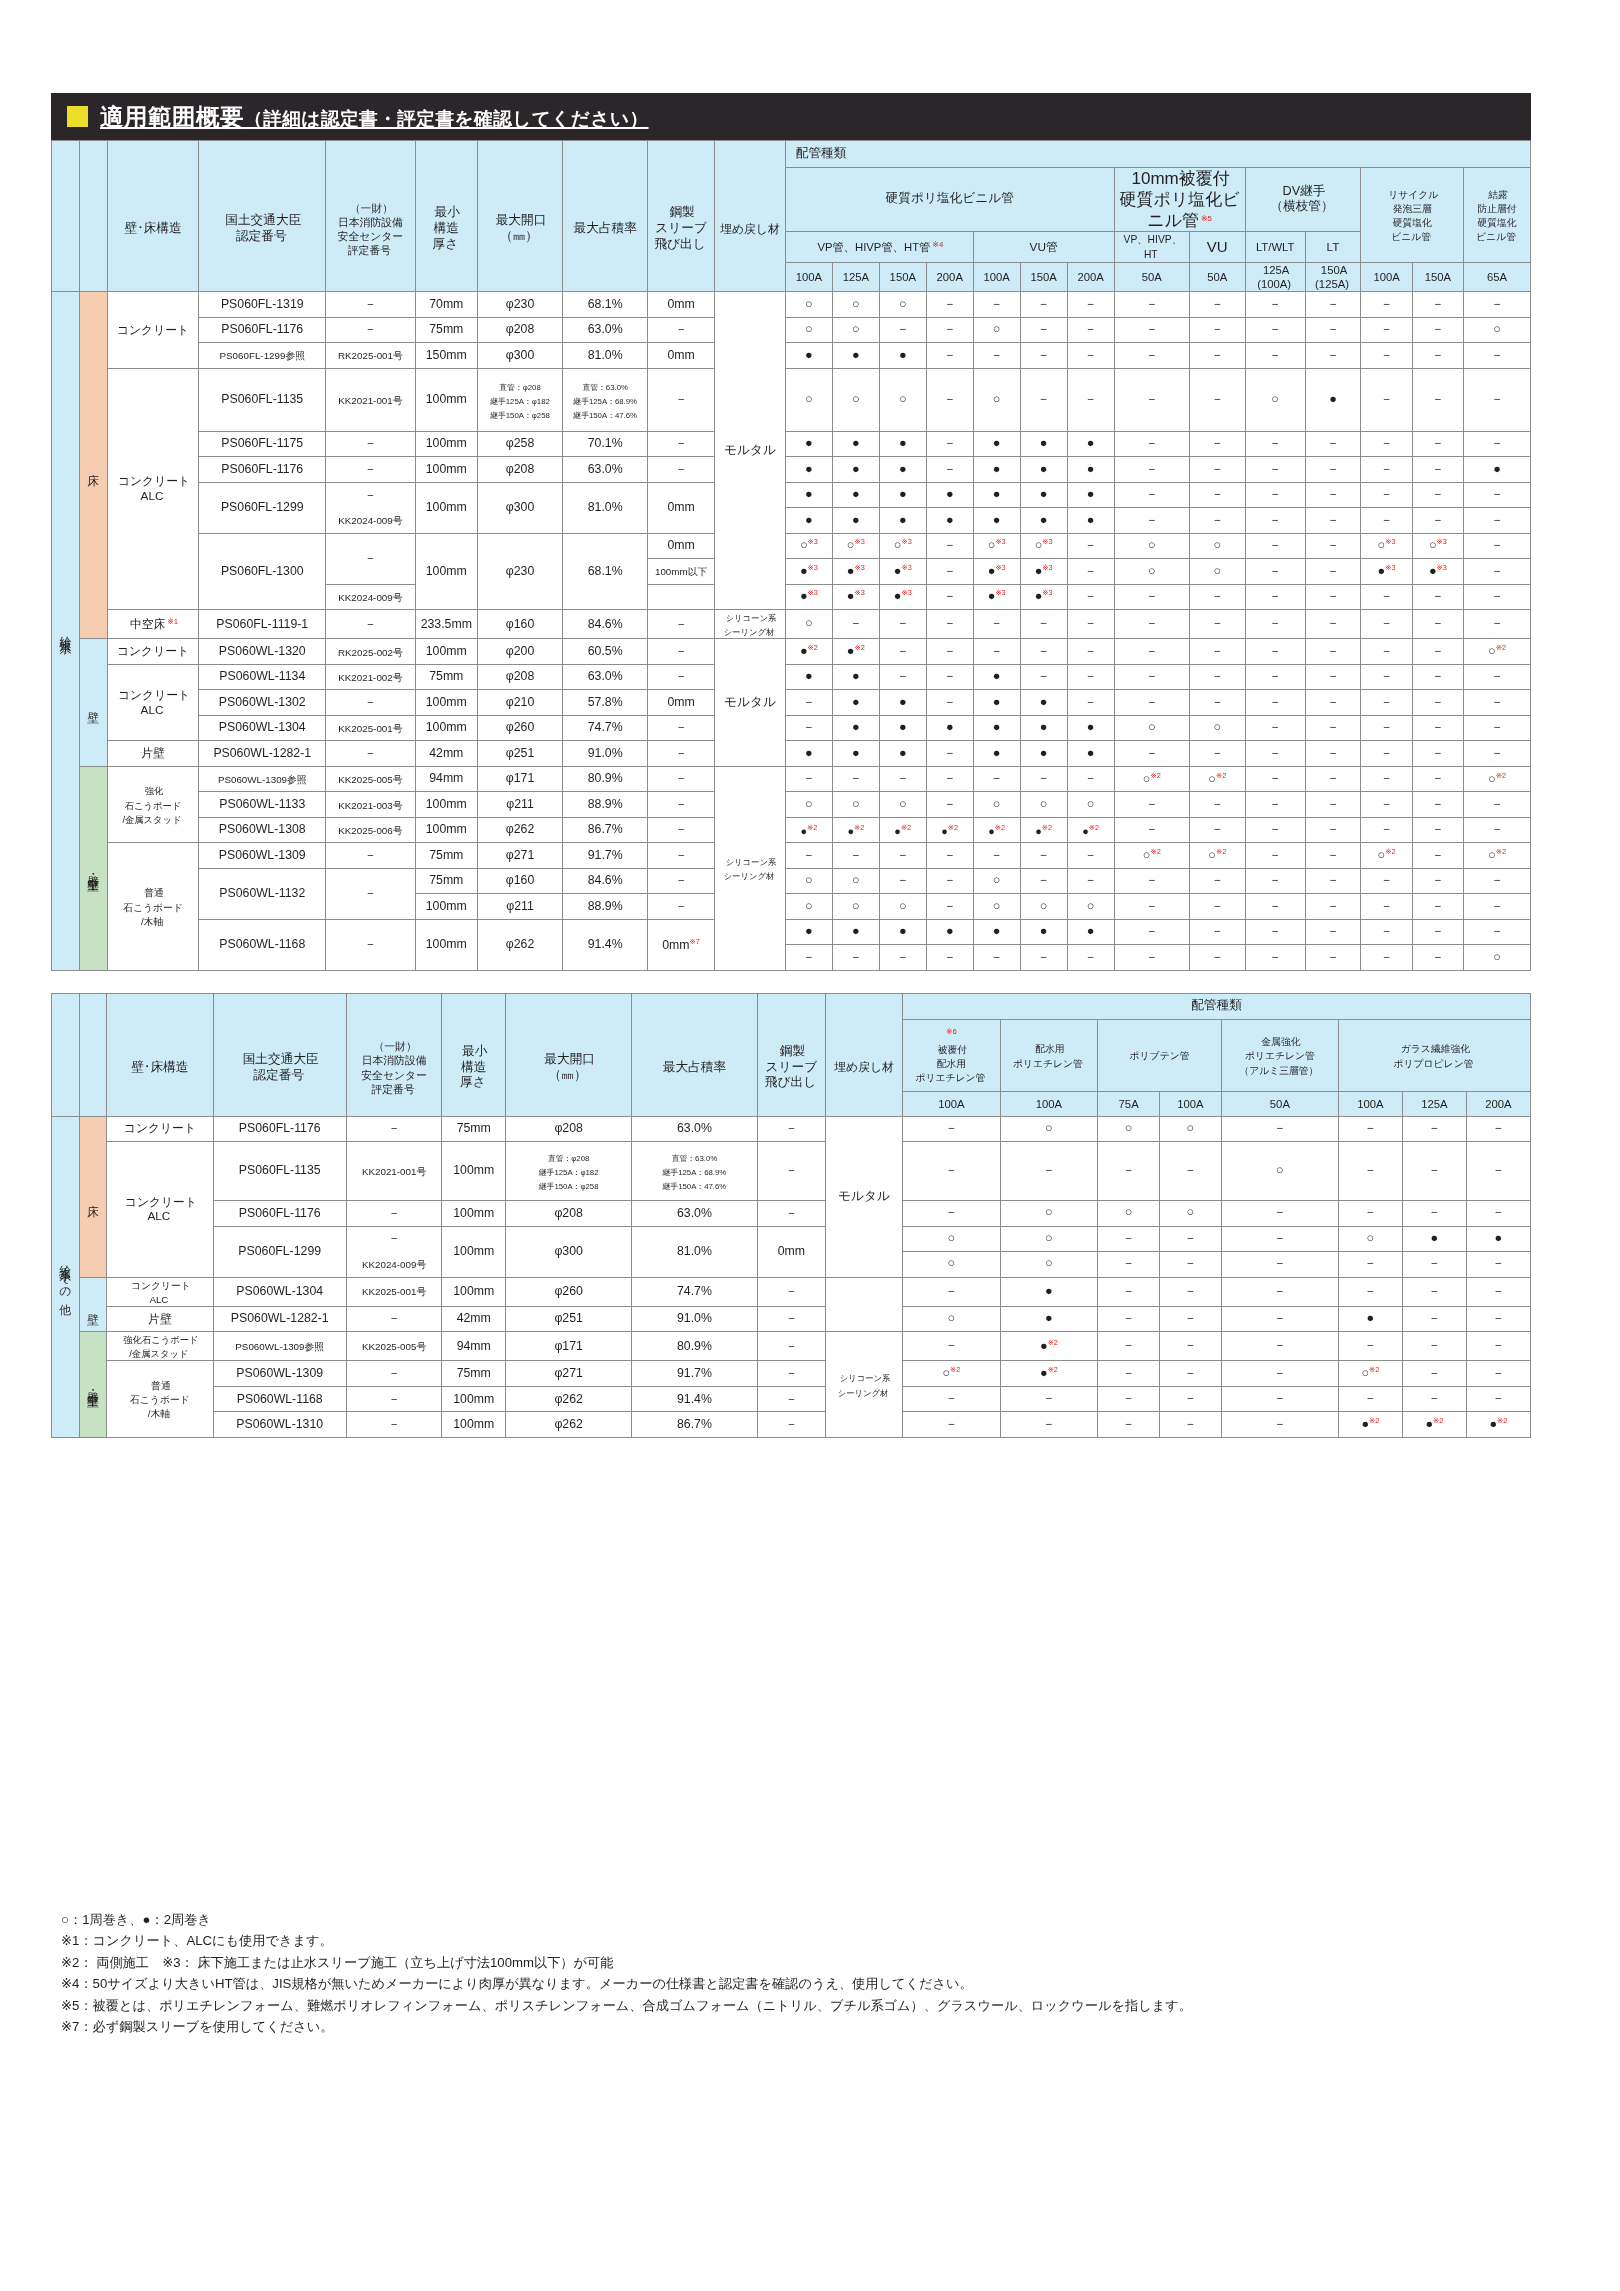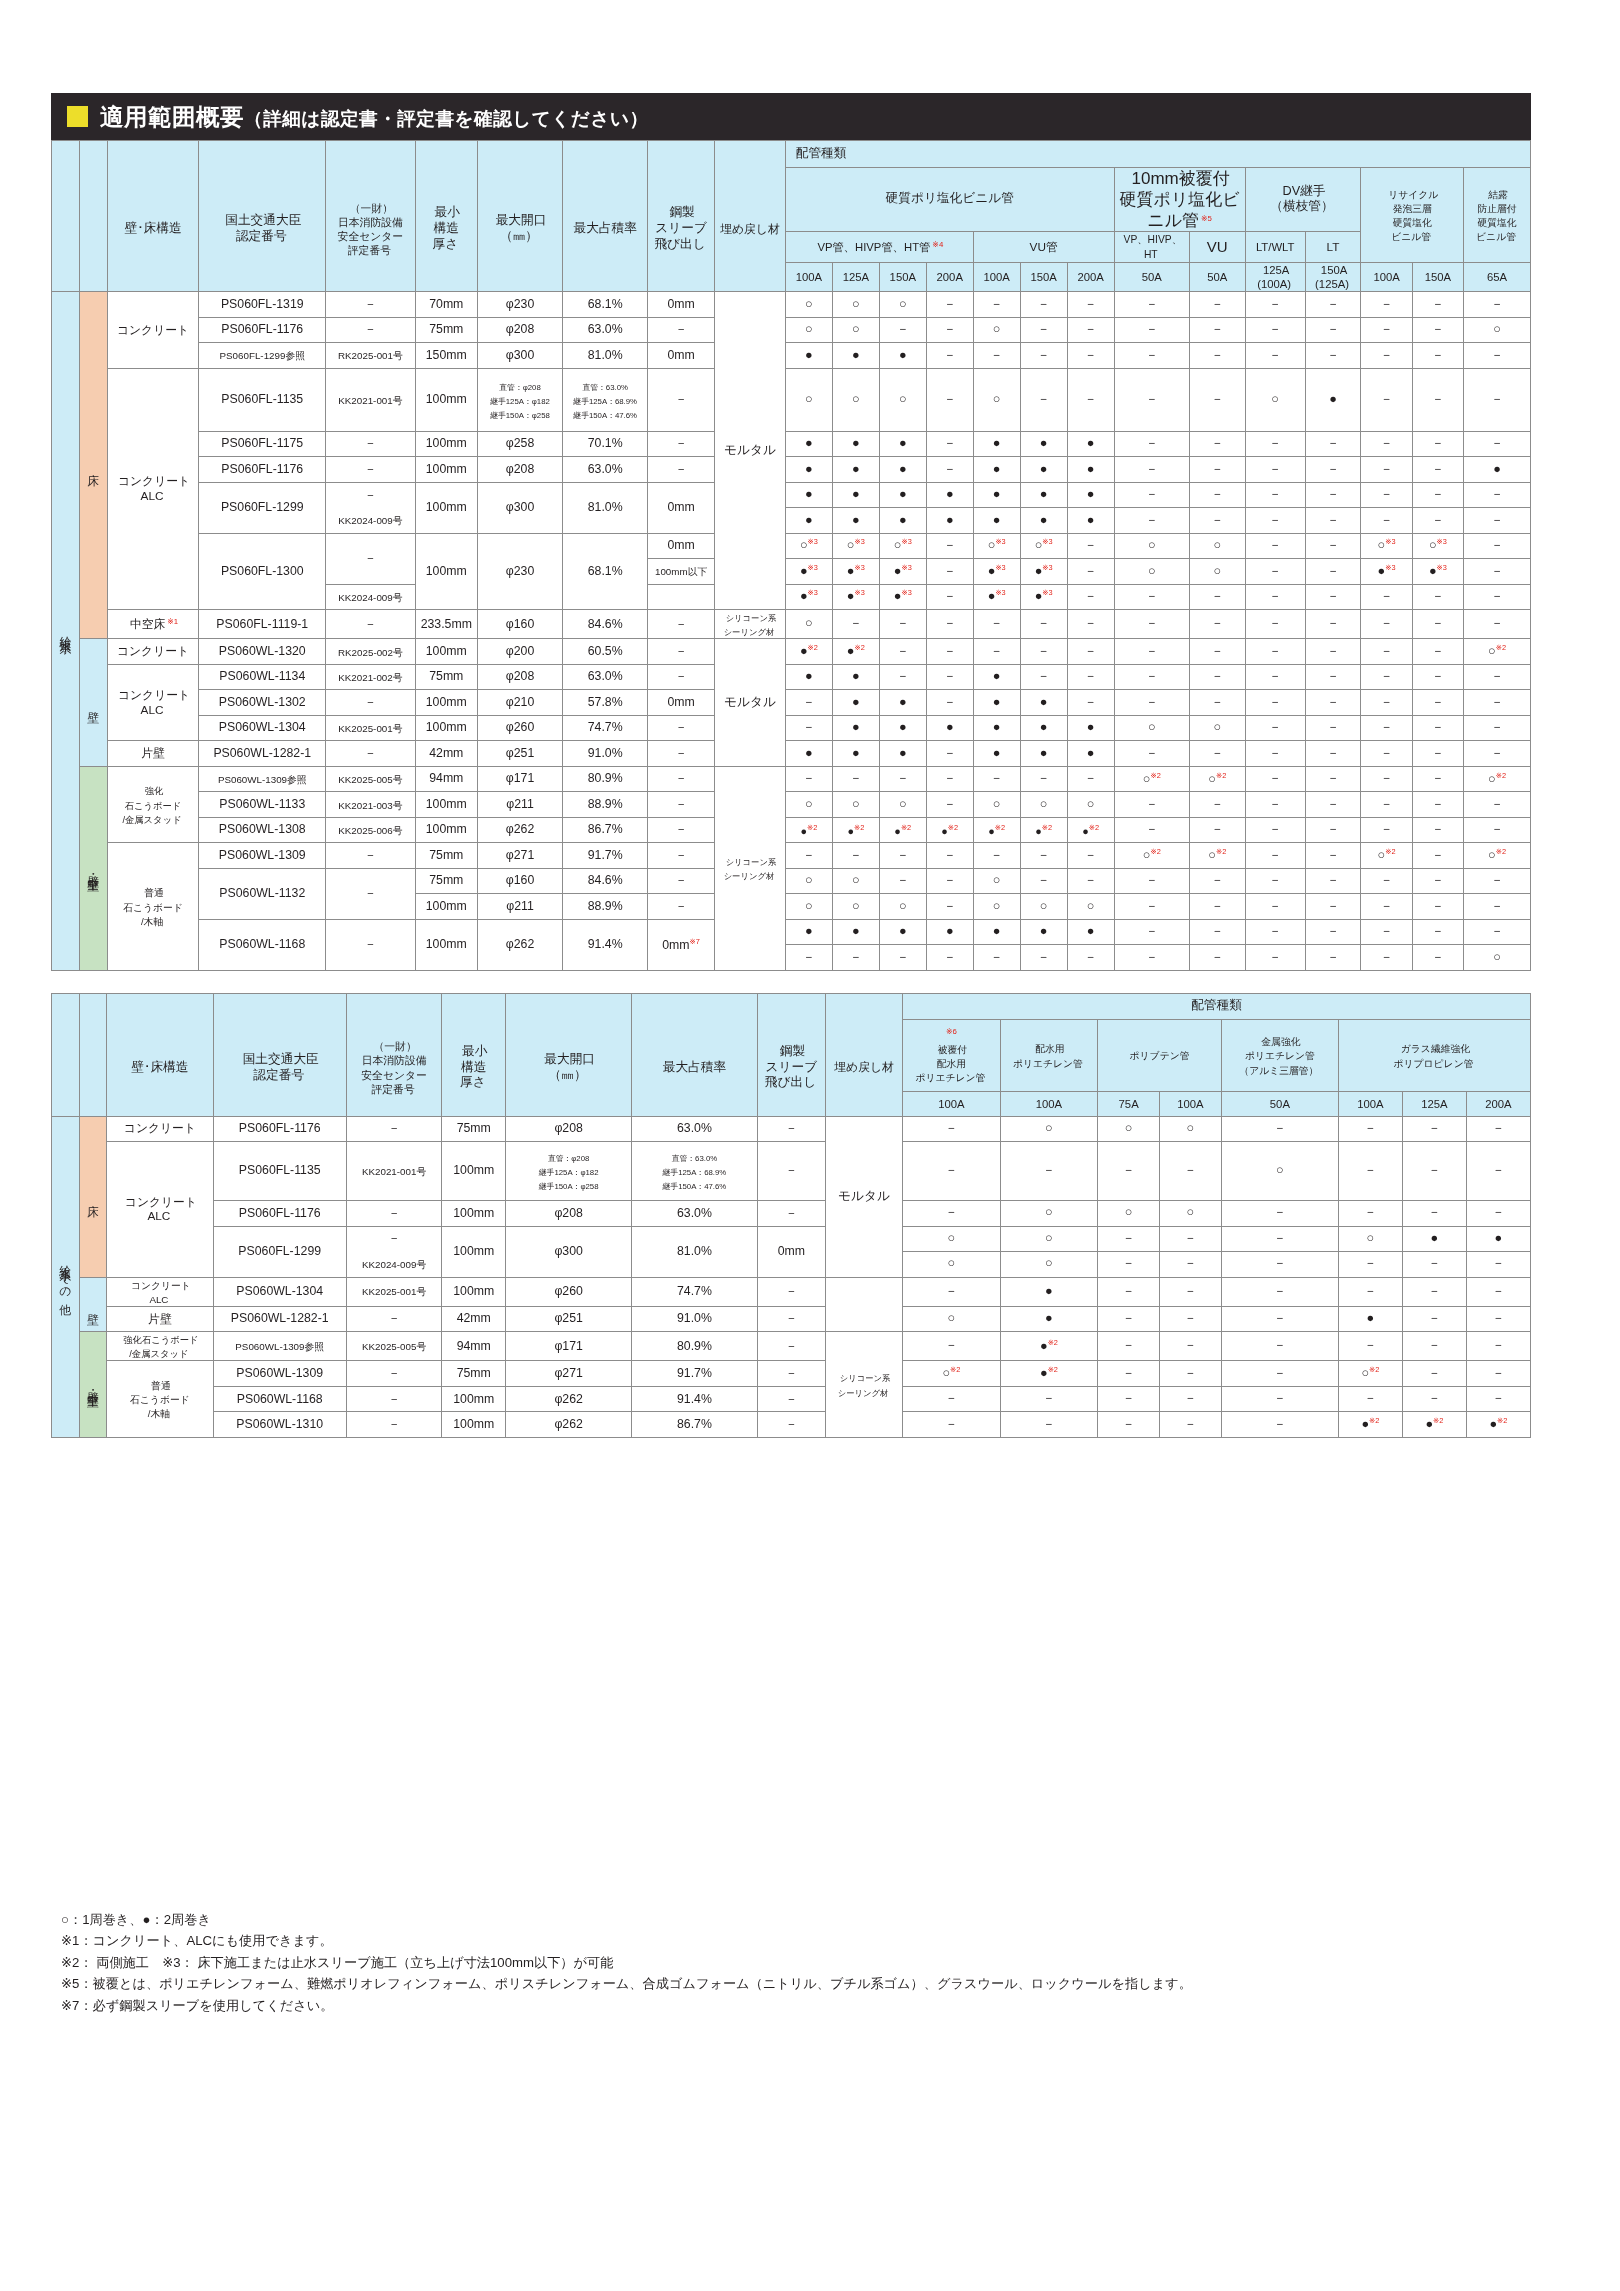--- a/index.html
+++ b/index.html
@@ -1,21 +1,21 @@
 <!DOCTYPE html>
 <html><head>
 <meta charset="utf-8">
 <style>
   html,body{margin:0;padding:0;background:#fff;}
   body{width:1620px;height:2292px;font-family:"Liberation Sans","DejaVu Sans",sans-serif;color:#231f20;}
   .page{position:relative;width:1620px;height:2292px;padding:0;box-sizing:border-box;}
   .wrap{position:absolute;left:51px;top:93px;width:1480px;}
 
   
-  .titlebar{background:#2b2629;color:#fff;height:47px;display:flex;align-items:center;padding:0 15.7px;box-sizing:border-box;}
+  .titlebar{background:#2b2629;color:#fff;height:47px;display:flex;align-items:center;padding:0 15.7px;box-sizing:border-box;text-decoration:underline;}
   .titlesq{width:21.6px;height:21.6px;background:#edde2a;margin-right:11.8px;flex:0 0 auto;}
   .titletxt{font-size:23.5px;font-weight:bold;letter-spacing:0.5px;white-space:nowrap;}
   .titletxt .sub{font-size:18.6px;font-weight:bold;}
 
   
   table{border-collapse:collapse;table-layout:fixed;border-radius:11px;}
   .t1,.t2{width:1480px;}
   td,th{border:1px solid #8c8c8c;padding:0;font-weight:normal;font-size:11.3px;
         text-align:center;vertical-align:middle;line-height:1.25;color:#231f20;}
   .hd{background:#cdecf7;}
@@ -1042,18 +1042,19 @@
       <td class="mk"><span>●</span><span class="ref2">※2</span></td>
     </tr>
   </tbody>
       </table>
 </div>
 
 <div class="notes">
   <div class="l">○：1周巻き、●：2周巻き</div>
   <div class="l">※1：コンクリート、ALCにも使用できます。</div>
   <div class="l">※2： 両側施工　※3： 床下施工または止水スリーブ施工（立ち上げ寸法100mm以下）が可能</div>
+  <div class="l">※4：50サイズより大きいHT管は、JIS規格が無いためメーカーにより肉厚が異なります。メーカーの仕様書と認定書を確認のうえ、使用してください。</div>
   <div class="l">※5：被覆とは、ポリエチレンフォーム、難燃ポリオレフィンフォーム、ポリスチレンフォーム、合成ゴムフォーム（ニトリル、ブチル系ゴム）、グラスウール、ロックウールを指します。</div>
   <div class="l">※7：必ず鋼製スリーブを使用してください。</div>
 </div>
 
 </div>
 
 
 </body></html>

